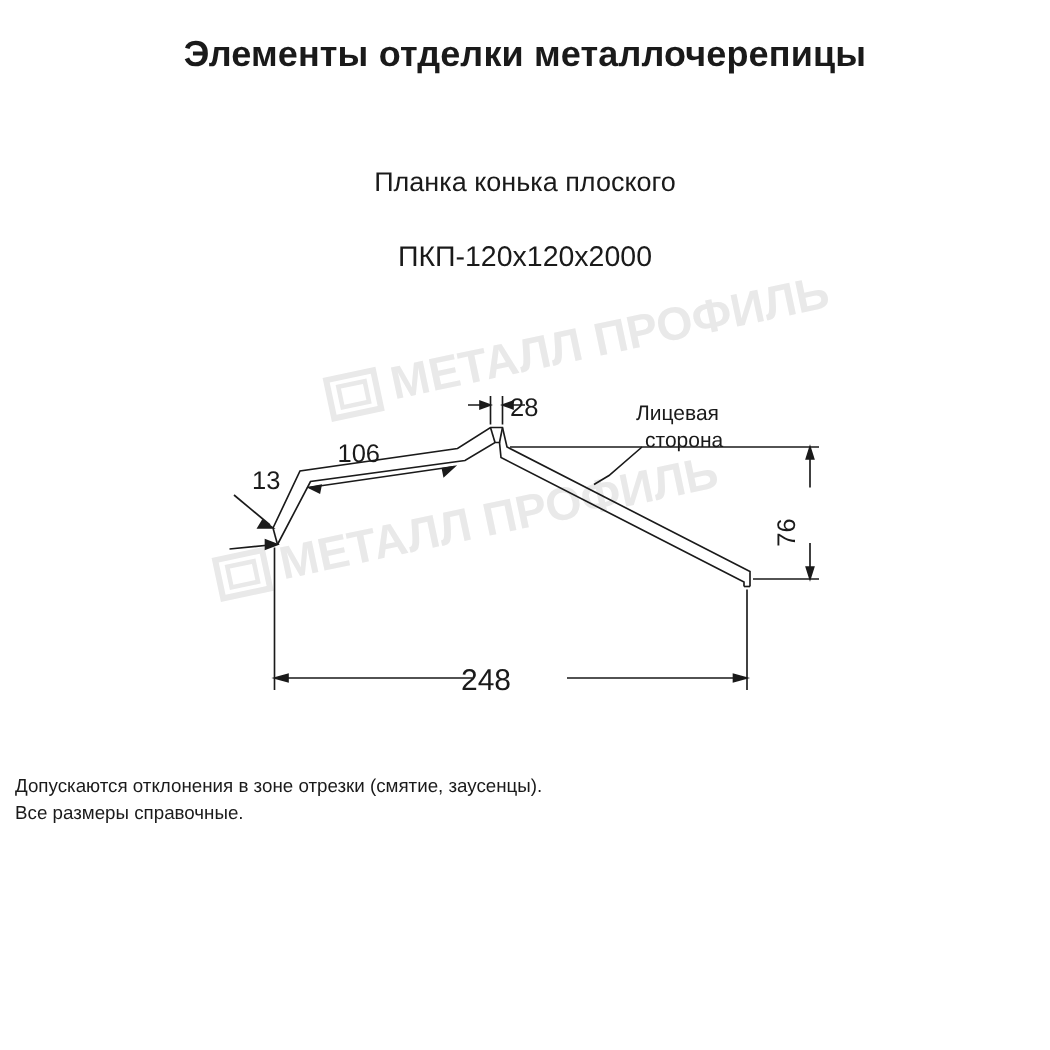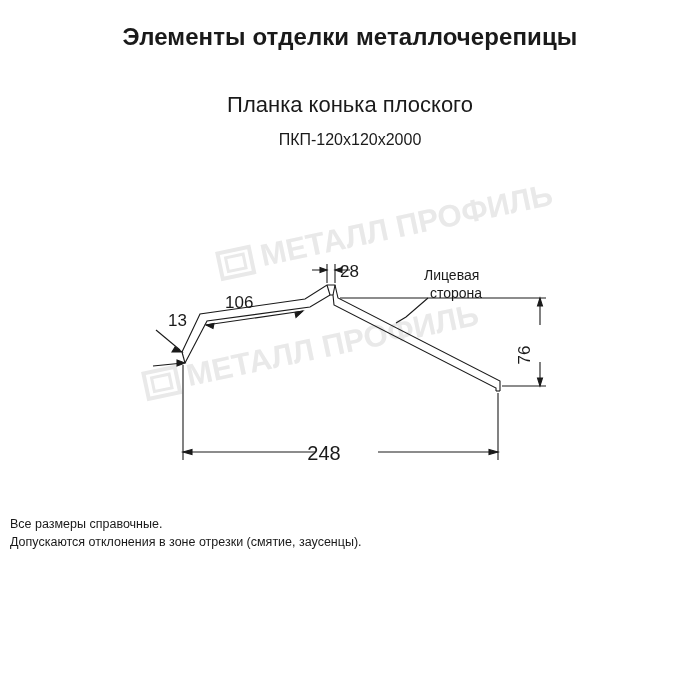--- a/index.html
+++ b/index.html
@@ -28,28 +28,28 @@
     text-align: center;
   }
   .main-title {
     font-size: 24px;
     font-weight: bold;
     letter-spacing: 0.1px;
     margin: 0;
     line-height: 30px;
   }
   .subtitle-1 {
-    font-size: 22px;
+    font-size: 18px;
     font-weight: normal;
-    margin: 0;
+    margin: 16px;
     padding-top: 41px;
     line-height: 24px;
   }
   .subtitle-2 {
-    font-size: 16px;
+    font-size: 19px;
     font-weight: normal;
     margin: 0;
     padding-top: 11px;
     line-height: 24px;
   }
   .drawing {
     position: absolute;
     top: 180px;
     left: 0;
     width: 700px;
@@ -153,17 +153,17 @@
         <text x="168" y="146" font-size="17">13</text>
         <text x="530" y="175" font-size="17" transform="rotate(-90 530 175)" text-anchor="middle">76</text>
         <text x="324" y="280" font-size="20" text-anchor="middle">248</text>
         <text x="424" y="100" font-size="14">Лицевая</text>
         <text x="430" y="118" font-size="14">сторона</text>
       </g>
     </svg>
   </div>
 
   <div class="footnotes">
+    <div>Допускаются отклонения в зоне отрезки (смятие, заусенцы).</div>
     <div>Все размеры справочные.</div>
-    <div>Допускаются отклонения в зоне отрезки (смятие, заусенцы).</div>
   </div>
 
 </div>
 
 </body></html>

